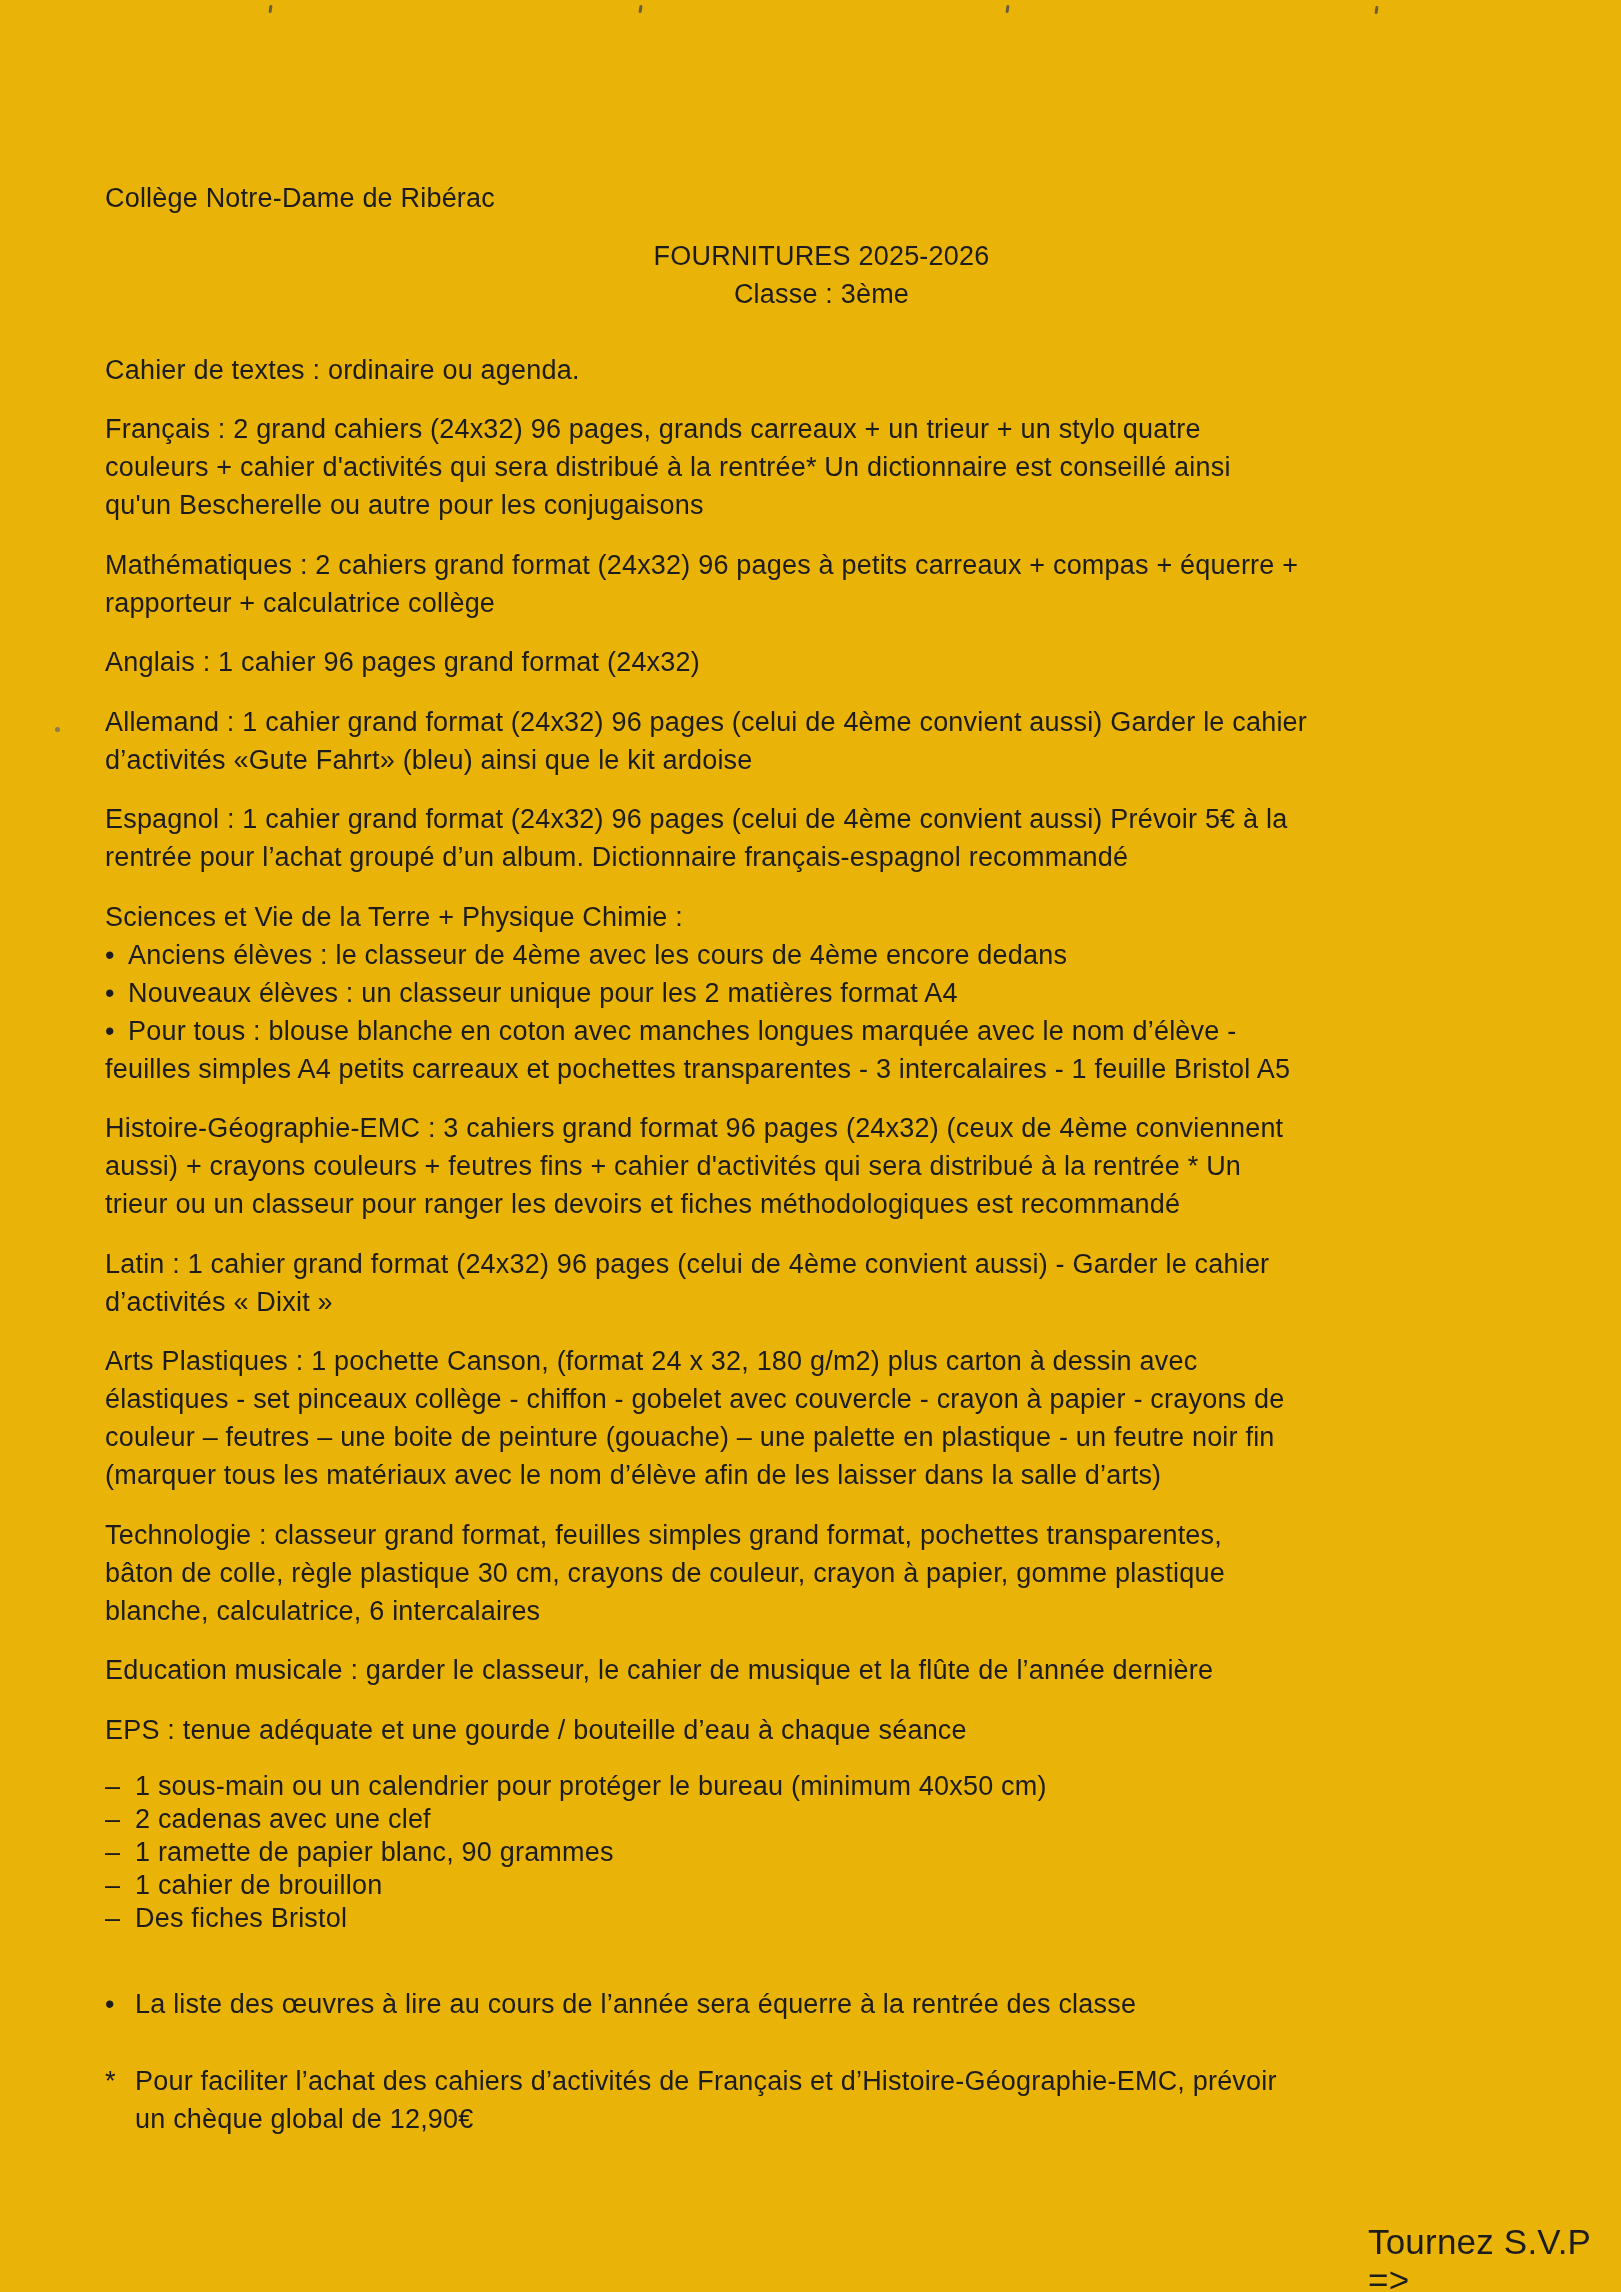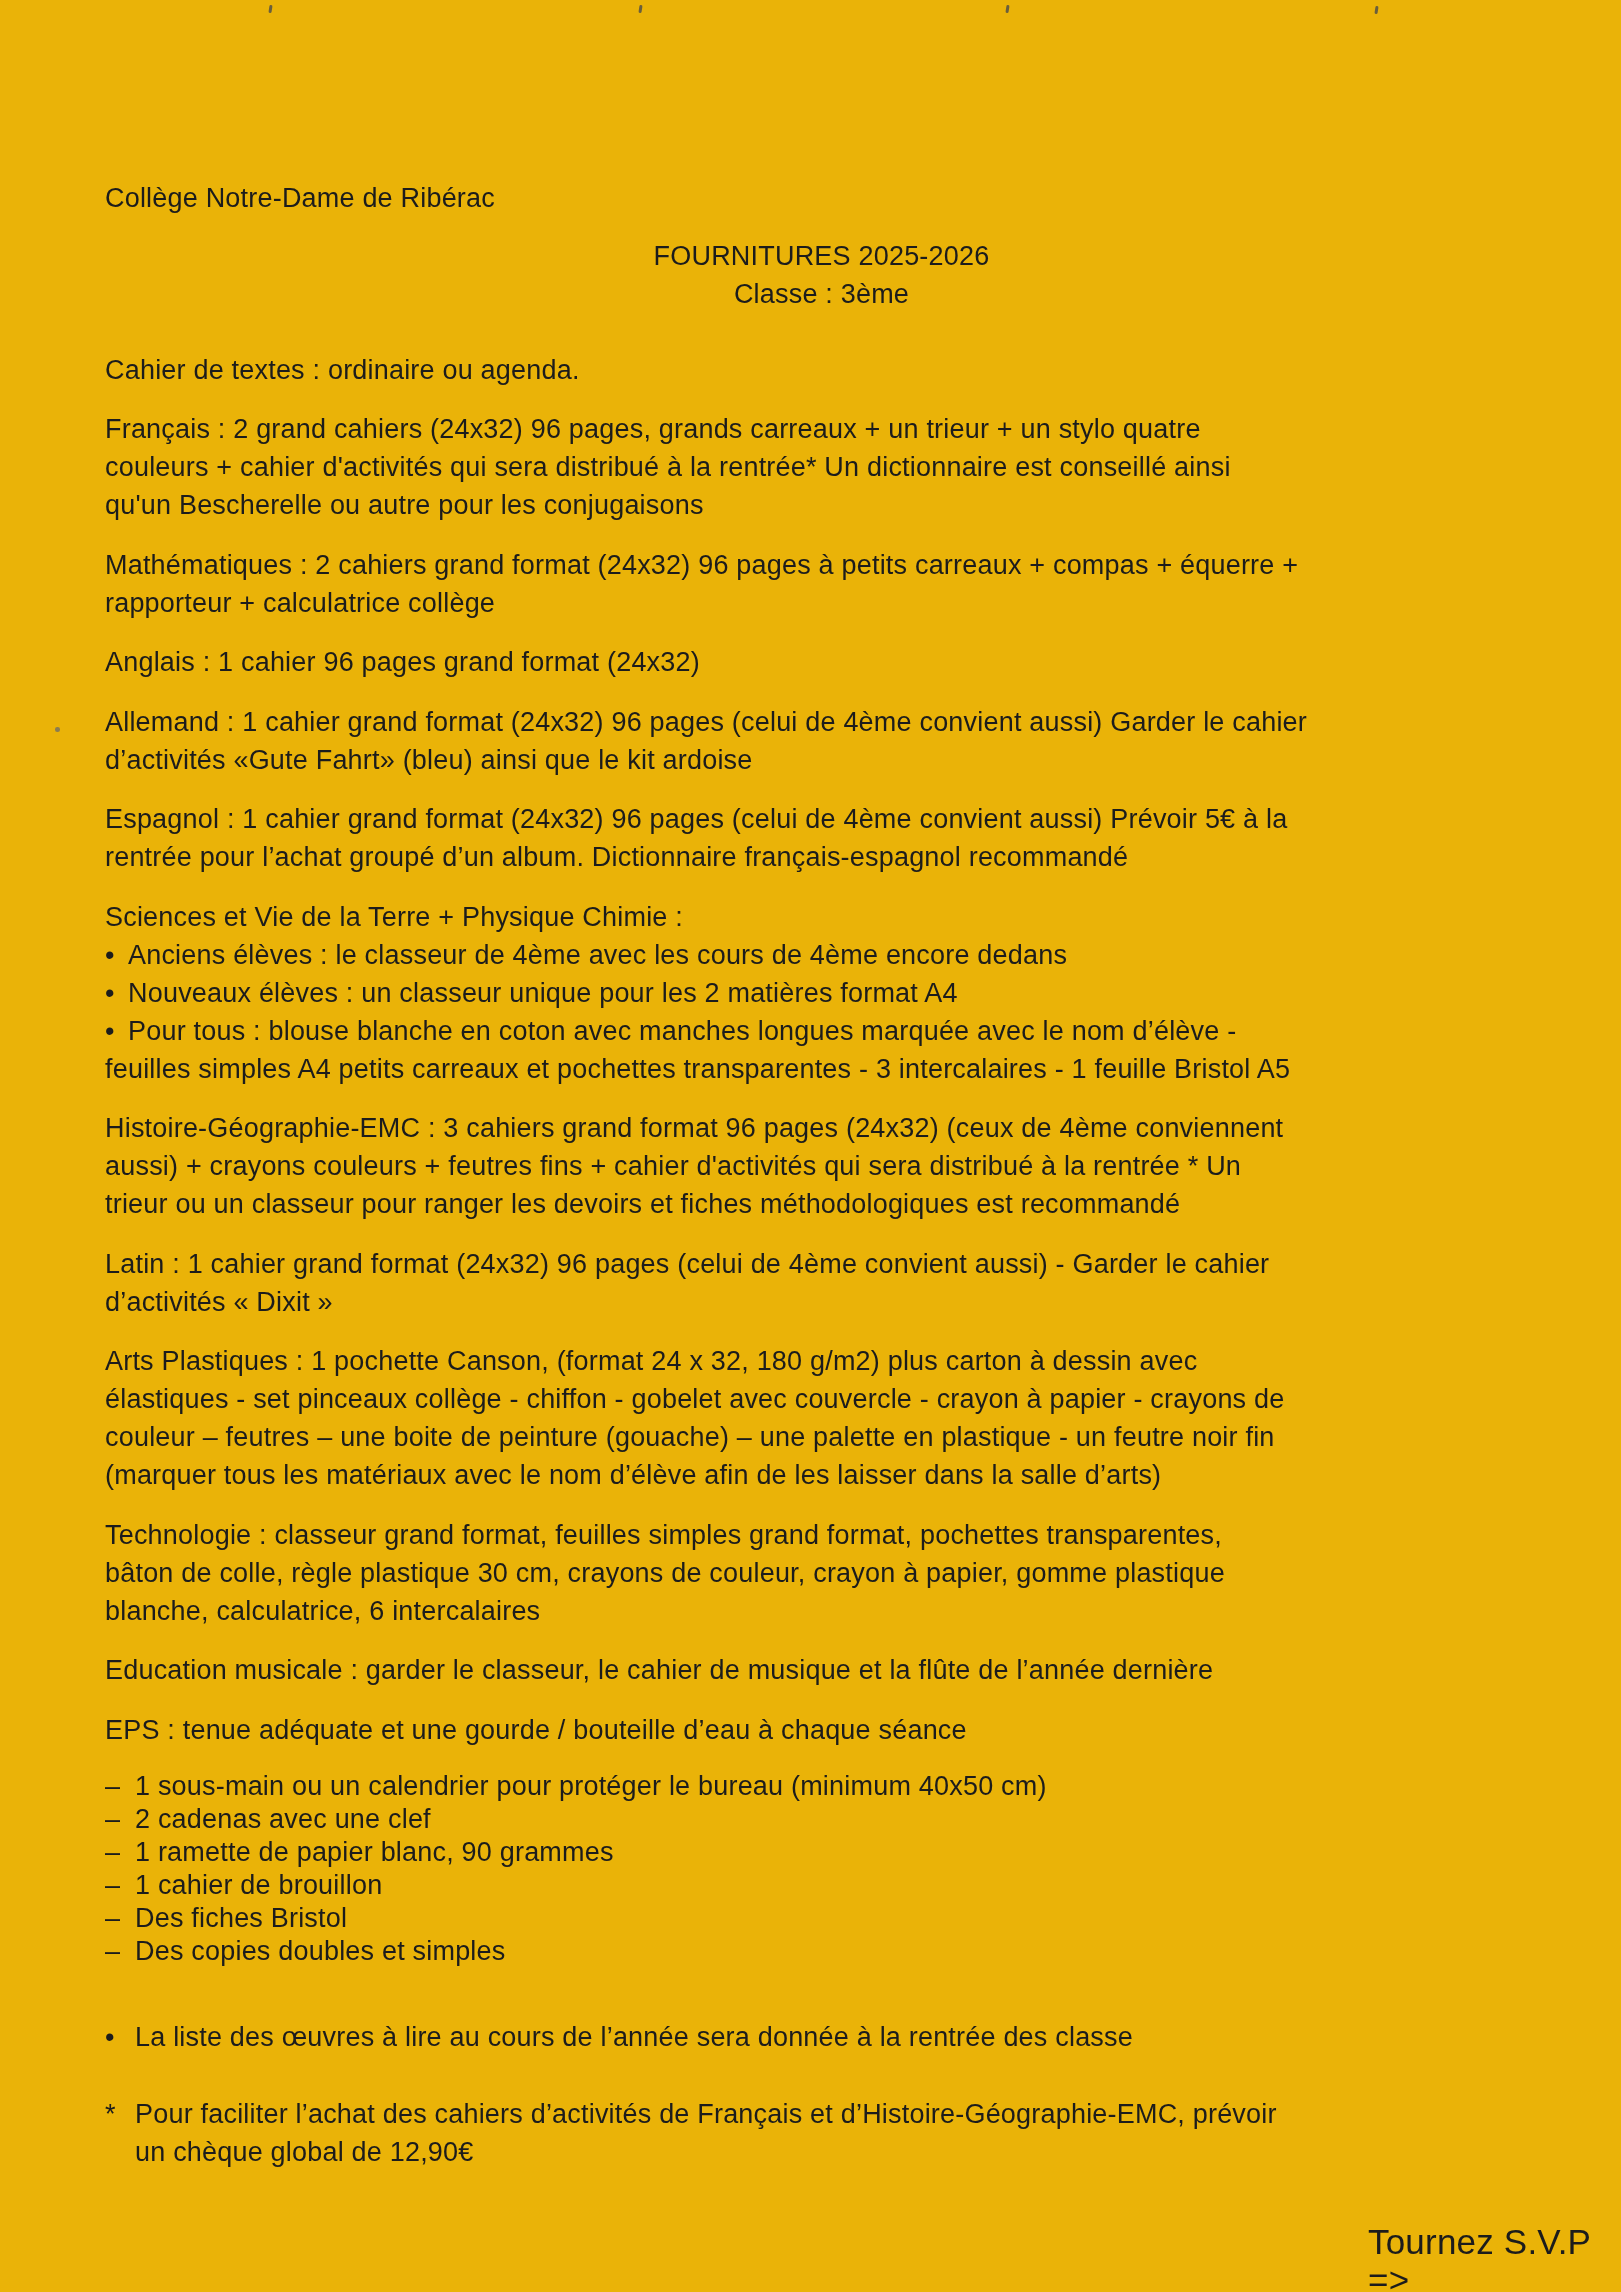--- a/index.html
+++ b/index.html
@@ -149,24 +149,23 @@
 blanche, calculatrice, 6 intercalaires</p>
     <p class="para">Education musicale : garder le classeur, le cahier de musique et la flûte de l’année dernière</p>
     <p class="para">EPS : tenue adéquate et une gourde / bouteille d’eau à chaque séance</p>
 
     <ul class="checklist">
       <li class="check-item"><span class="marker">–</span><span>1 sous-main ou un calendrier pour protéger le bureau (minimum 40x50 cm)</span></li>
       <li class="check-item"><span class="marker">–</span><span>2 cadenas avec une clef</span></li>
       <li class="check-item"><span class="marker">–</span><span>1 ramette de papier blanc, 90 grammes</span></li>
       <li class="check-item"><span class="marker">–</span><span>1 cahier de brouillon</span></li>
       <li class="check-item"><span class="marker">–</span><span>Des fiches Bristol</span></li>
-      <li class="check-item"><span class="marker">–</span><span>Des copies doubles et simples</span></li>
     </ul>
 
-    <p class="note note-1"><span class="marker">•</span><span class="btext">La liste des œuvres à lire au cours de l’année sera donnée à la rentrée des classe</span></p>
+    <p class="note note-1"><span class="marker">•</span><span class="btext">La liste des œuvres à lire au cours de l’année sera équerre à la rentrée des classe</span></p>
     <p class="note note-2"><span class="marker">*</span><span class="btext">Pour faciliter l’achat des cahiers d’activités de Français et d’Histoire-Géographie-EMC, prévoir
 un chèque global de 12,90€</span></p>
 
   </main>
 
   <div class="footer">Tournez S.V.P =&gt;</div>
 
 </div>
 
 

